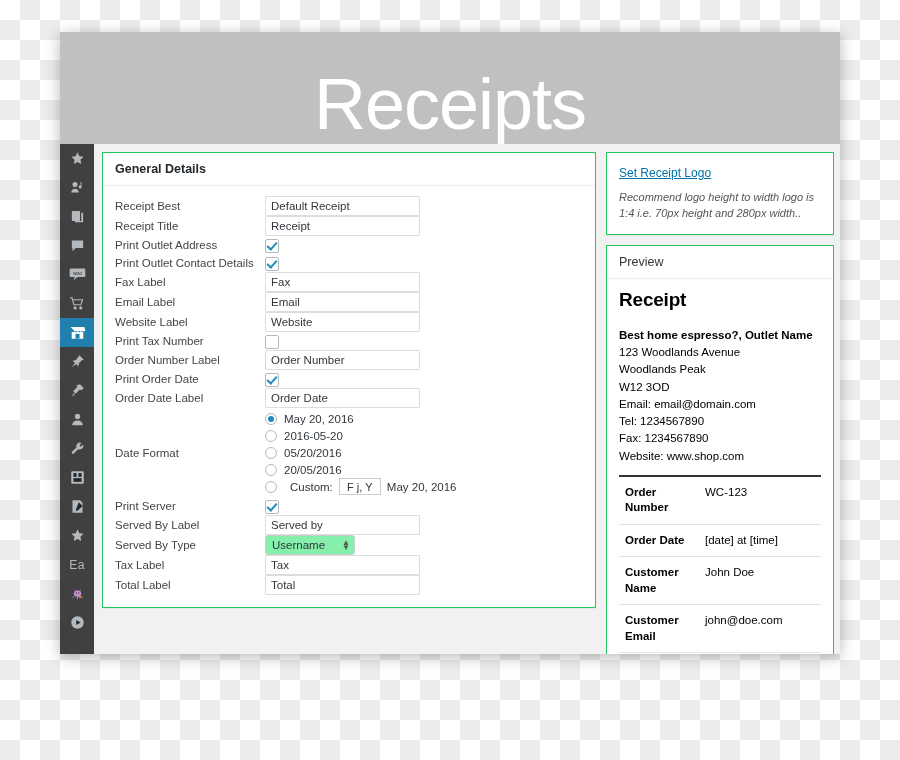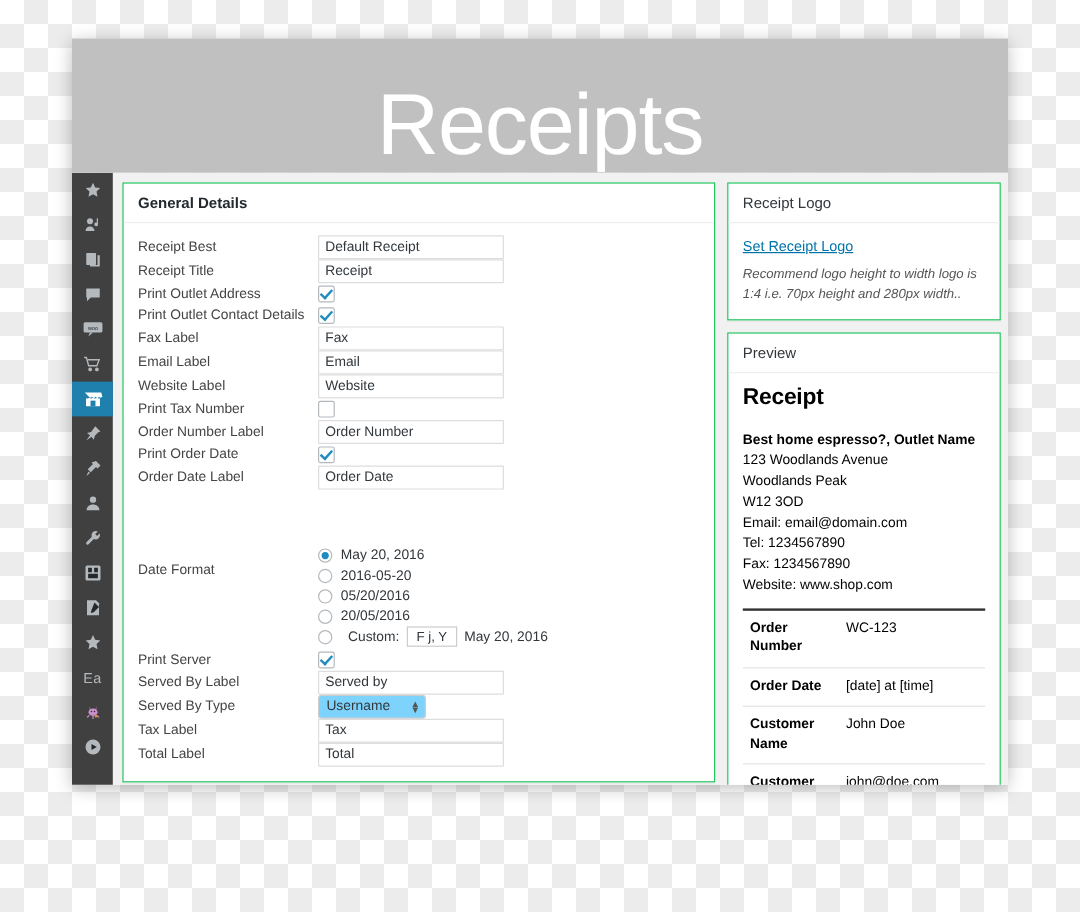--- a/index.html
+++ b/index.html
@@ -186,21 +186,21 @@
     content: "";
     position: absolute;
     left: 3px; top: 0px;
     width: 4px; height: 8px;
     border: solid #1e8cbe;
     border-width: 0 2px 2px 0;
     transform: rotate(42deg);
   }
 
   
-  .radio-list { padding: 2px 0 2px 0; margin-top: 44px; }
+  .radio-list { padding: 2px 0 2px 0; }
   .radio-row {
     display: flex;
     align-items: center;
     height: 17px;
     font-size: 11.5px;
     color: #32373c;
   }
   .rdo {
     width: 12px; height: 12px;
     border: 1px solid #b4b9be;
@@ -226,21 +226,21 @@
   
   .sel-box {
     display: inline-flex;
     align-items: center;
     justify-content: space-between;
     width: 90px;
     height: 20px;
     box-sizing: border-box;
     border: 1px solid #cccccc;
     border-radius: 3px;
-    background: #7dd3fc;
+    background: #86efac;
     font-size: 11.5px;
     color: #32373c;
     padding: 0 4px 0 6px;
   }
   .stepper {
     display: flex;
     flex-direction: column;
     line-height: 5px;
     font-size: 8px;
     color: #555555;
@@ -606,21 +606,20 @@
 
             </tbody>
               </table>
           </div>
         </div>
       </div>
 
       <div class="col-side">
 
         <div class="panel">
-          <div class="panel-head light">Receipt Logo</div>
           <div class="panel-body">
             <a class="logo-link" href="#">Set Receipt Logo</a>
             <div class="logo-note">Recommend logo height to width logo is 1:4 i.e. 70px height and 280px width..</div>
           </div>
         </div>
 
         <div class="panel clip">
           <div class="panel-head light">Preview</div>
           <div class="panel-body">
             <div class="rcpt">

